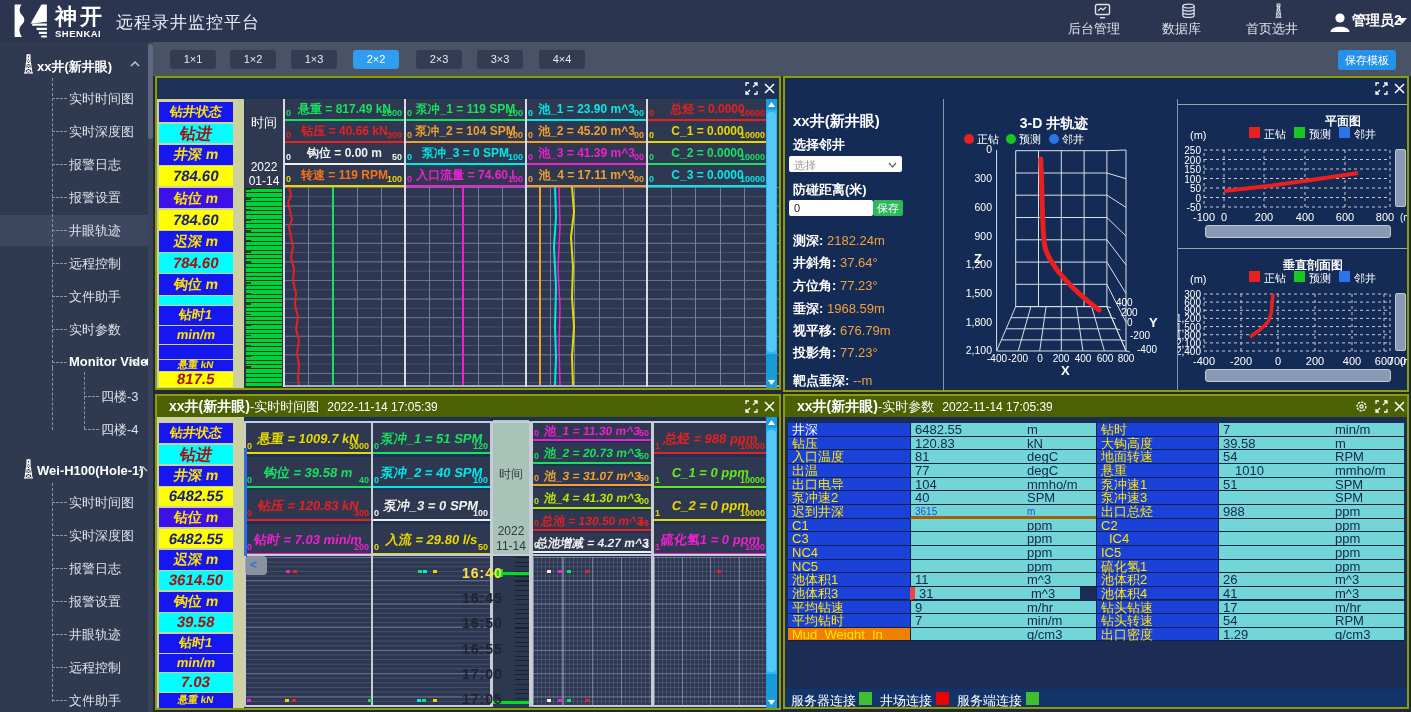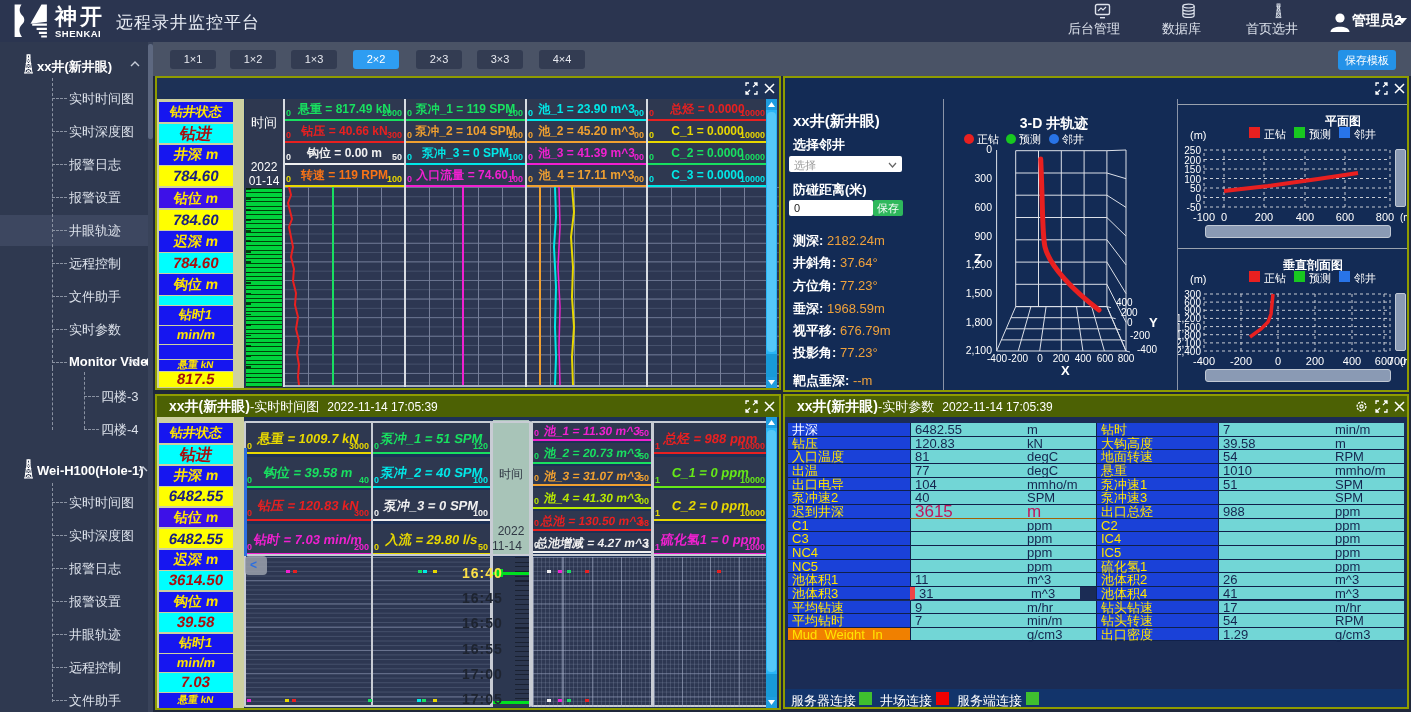--- a/index.html
+++ b/index.html
@@ -356,21 +356,21 @@
     <div class="hdr" style="left:497px;top:94.0px;width:113px;height:31.0px;color:#e8d800;font-size:13px;text-align:center;line-height:31.0px;border-bottom:2px solid #e8d800"><i>C_2 = 0 ppm</i></div>
     <div class="sn" style="left:498px;top:112.0px;color:#e8d800">1</div>
     <div class="sn" style="left:583px;top:112.0px;width:25px;text-align:right;color:#e8d800">10000</div>
 <div class="abs" style="left:497px;top:127.5px;width:113px;height:31.0px;background:#2e3850"></div>
     <div class="hdr" style="left:497px;top:127.5px;width:113px;height:31.0px;color:#f020d0;font-size:13px;text-align:center;line-height:31.0px;border-bottom:2px solid #f020d0"><i>硫化氢1 = 0 ppm</i></div>
     <div class="sn" style="left:498px;top:145.5px;color:#f020d0">1</div>
     <div class="sn" style="left:583px;top:145.5px;width:25px;text-align:right;color:#f020d0">1000</div>
 <div class="abs" style="left:336px;top:24px;width:36px;height:136px;background:#a8c4b8"></div>
 <div class="abs" style="left:336px;top:70px;width:36px;text-align:center;color:#303844;font-size:12px">时间</div>
 <div class="abs" style="left:336px;top:128px;width:36px;text-align:center;color:#303844;font-size:12px">2022</div>
-<div class="abs" style="left:335px;top:143px;width:38px;color:#303844;font-size:12px">11-14</div>
+<div class="abs" style="left:335px;top:143px;width:38px;text-align:center;color:#303844;font-size:12px">11-14</div>
 <div class="chart" style="left:89px;top:161px;width:125px;height:150px;background-size:100% 23.25px,100% 4.65px"></div>
 <div class="chart" style="left:216px;top:161px;width:117px;height:150px;background-size:100% 23.25px,100% 4.65px"></div>
 <div class="chart" style="left:376px;top:161px;width:118px;height:150px;background-size:100% 23.25px,100% 4.65px"></div>
 <div class="chart" style="left:497px;top:161px;width:113px;height:150px;background-size:100% 23.25px,100% 4.65px"></div>
 <div class="abs" style="left:87px;top:25px;width:129px;height:286px;border:2px solid #c8ccd4;border-radius:1px"></div>
 <div class="abs" style="left:214px;top:25px;width:121px;height:286px;border:2px solid #c8ccd4;border-radius:1px"></div>
 <div class="abs" style="left:334px;top:25px;width:40px;height:286px;border:2px solid #c8ccd4;border-radius:1px"></div>
 <div class="abs" style="left:374px;top:25px;width:122px;height:286px;border:2px solid #c8ccd4;border-radius:1px"></div>
 <div class="abs" style="left:495px;top:25px;width:117px;height:286px;border:2px solid #c8ccd4;border-radius:1px"></div>
 <div class="abs" style="left:87px;top:158px;width:129px;height:2px;background:#c8ccd4"></div>
@@ -633,40 +633,40 @@
 <div class="abs" style="left:125px;top:40.6px;width:186px;height:13.7px;background:#72d6d6;color:#15254e;font-size:13px;line-height:13.7px;border-bottom:1px solid #10204a;border-left:1px solid #10204a"><span style="margin-left:4px">120.83</span><span style="position:absolute;left:116px">kN</span></div>
 <div class="abs" style="left:311px;top:40.6px;width:122px;height:13.7px;background:#1a41d8;color:#ffe400;font-size:13px;line-height:13.7px;padding-left:4px;border-bottom:1px solid #10204a;border-left:1px solid #10204a">大钩高度</div>
 <div class="abs" style="left:433px;top:40.6px;width:186px;height:13.7px;background:#72d6d6;color:#15254e;font-size:13px;line-height:13.7px;border-bottom:1px solid #10204a;border-left:1px solid #10204a"><span style="margin-left:4px">39.58</span><span style="position:absolute;left:116px">m</span></div>
 <div class="abs" style="left:3px;top:54.3px;width:122px;height:13.7px;background:#1a41d8;color:#ffe400;font-size:13px;line-height:13.7px;padding-left:4px;border-bottom:1px solid #10204a;overflow:hidden">入口温度</div>
 <div class="abs" style="left:125px;top:54.3px;width:186px;height:13.7px;background:#72d6d6;color:#15254e;font-size:13px;line-height:13.7px;border-bottom:1px solid #10204a;border-left:1px solid #10204a"><span style="margin-left:4px">81</span><span style="position:absolute;left:116px">degC</span></div>
 <div class="abs" style="left:311px;top:54.3px;width:122px;height:13.7px;background:#1a41d8;color:#ffe400;font-size:13px;line-height:13.7px;padding-left:4px;border-bottom:1px solid #10204a;border-left:1px solid #10204a">地面转速</div>
 <div class="abs" style="left:433px;top:54.3px;width:186px;height:13.7px;background:#72d6d6;color:#15254e;font-size:13px;line-height:13.7px;border-bottom:1px solid #10204a;border-left:1px solid #10204a"><span style="margin-left:4px">54</span><span style="position:absolute;left:116px">RPM</span></div>
 <div class="abs" style="left:3px;top:68.0px;width:122px;height:13.7px;background:#1a41d8;color:#ffe400;font-size:13px;line-height:13.7px;padding-left:4px;border-bottom:1px solid #10204a;overflow:hidden">出温</div>
 <div class="abs" style="left:125px;top:68.0px;width:186px;height:13.7px;background:#72d6d6;color:#15254e;font-size:13px;line-height:13.7px;border-bottom:1px solid #10204a;border-left:1px solid #10204a"><span style="margin-left:4px">77</span><span style="position:absolute;left:116px">degC</span></div>
 <div class="abs" style="left:311px;top:68.0px;width:122px;height:13.7px;background:#1a41d8;color:#ffe400;font-size:13px;line-height:13.7px;padding-left:4px;border-bottom:1px solid #10204a;border-left:1px solid #10204a">悬重</div>
-<div class="abs" style="left:433px;top:68.0px;width:186px;height:13.7px;background:#72d6d6;color:#15254e;font-size:13px;line-height:13.7px;border-bottom:1px solid #10204a;border-left:1px solid #10204a"><span style="margin-left:4px">1010</span><span style="position:absolute;left:116px">mmho/m</span></div>
+<div class="abs" style="left:433px;top:68.0px;width:186px;height:13.7px;background:#72d6d6;color:#15254e;font-size:13px;line-height:13.7px;border-bottom:1px solid #10204a;border-left:1px solid #10204a"><span style="margin-left:16px">1010</span><span style="position:absolute;left:116px">mmho/m</span></div>
 <div class="abs" style="left:3px;top:81.6px;width:122px;height:13.7px;background:#1a41d8;color:#ffe400;font-size:13px;line-height:13.7px;padding-left:4px;border-bottom:1px solid #10204a;overflow:hidden">出口电导</div>
 <div class="abs" style="left:125px;top:81.6px;width:186px;height:13.7px;background:#72d6d6;color:#15254e;font-size:13px;line-height:13.7px;border-bottom:1px solid #10204a;border-left:1px solid #10204a"><span style="margin-left:4px">104</span><span style="position:absolute;left:116px">mmho/m</span></div>
 <div class="abs" style="left:311px;top:81.6px;width:122px;height:13.7px;background:#1a41d8;color:#ffe400;font-size:13px;line-height:13.7px;padding-left:4px;border-bottom:1px solid #10204a;border-left:1px solid #10204a">泵冲速1</div>
 <div class="abs" style="left:433px;top:81.6px;width:186px;height:13.7px;background:#72d6d6;color:#15254e;font-size:13px;line-height:13.7px;border-bottom:1px solid #10204a;border-left:1px solid #10204a"><span style="margin-left:4px">51</span><span style="position:absolute;left:116px">SPM</span></div>
 <div class="abs" style="left:3px;top:95.2px;width:122px;height:13.7px;background:#1a41d8;color:#ffe400;font-size:13px;line-height:13.7px;padding-left:4px;border-bottom:1px solid #10204a;overflow:hidden">泵冲速2</div>
 <div class="abs" style="left:125px;top:95.2px;width:186px;height:13.7px;background:#72d6d6;color:#15254e;font-size:13px;line-height:13.7px;border-bottom:1px solid #10204a;border-left:1px solid #10204a"><span style="margin-left:4px">40</span><span style="position:absolute;left:116px">SPM</span></div>
 <div class="abs" style="left:311px;top:95.2px;width:122px;height:13.7px;background:#1a41d8;color:#ffe400;font-size:13px;line-height:13.7px;padding-left:4px;border-bottom:1px solid #10204a;border-left:1px solid #10204a">泵冲速3</div>
 <div class="abs" style="left:433px;top:95.2px;width:186px;height:13.7px;background:#72d6d6;color:#15254e;font-size:13px;line-height:13.7px;border-bottom:1px solid #10204a;border-left:1px solid #10204a"><span style="margin-left:4px"></span><span style="position:absolute;left:116px">SPM</span></div>
 <div class="abs" style="left:3px;top:108.9px;width:122px;height:13.7px;background:#1a41d8;color:#ffe400;font-size:13px;line-height:13.7px;padding-left:4px;border-bottom:1px solid #10204a;overflow:hidden">迟到井深</div>
-<div class="abs" style="left:125px;top:108.9px;width:186px;height:13.7px;background:#72d6d6;color:#be185d;font-size:17px;line-height:13.7px;border-bottom:1px solid #a16207;border-left:1px solid #10204a"><span style="margin-left:4px">3615</span><span style="position:absolute;left:116px">m</span></div>
+<div class="abs" style="left:125px;top:108.9px;width:186px;height:13.7px;background:#72d6d6;color:#1d4ed8;font-size:10px;line-height:13.7px;border-bottom:3px solid #a16207;border-left:1px solid #10204a"><span style="margin-left:4px">3615</span><span style="position:absolute;left:116px">m</span></div>
 <div class="abs" style="left:311px;top:108.9px;width:122px;height:13.7px;background:#1a41d8;color:#ffe400;font-size:13px;line-height:13.7px;padding-left:4px;border-bottom:1px solid #10204a;border-left:1px solid #10204a">出口总烃</div>
 <div class="abs" style="left:433px;top:108.9px;width:186px;height:13.7px;background:#72d6d6;color:#15254e;font-size:13px;line-height:13.7px;border-bottom:1px solid #10204a;border-left:1px solid #10204a"><span style="margin-left:4px">988</span><span style="position:absolute;left:116px">ppm</span></div>
 <div class="abs" style="left:3px;top:122.5px;width:122px;height:13.7px;background:#1a41d8;color:#ffe400;font-size:13px;line-height:13.7px;padding-left:4px;border-bottom:1px solid #10204a;overflow:hidden">C1</div>
 <div class="abs" style="left:125px;top:122.5px;width:186px;height:13.7px;background:#72d6d6;color:#15254e;font-size:13px;line-height:13.7px;border-bottom:1px solid #10204a;border-left:1px solid #10204a"><span style="margin-left:4px"></span><span style="position:absolute;left:116px">ppm</span></div>
 <div class="abs" style="left:311px;top:122.5px;width:122px;height:13.7px;background:#1a41d8;color:#ffe400;font-size:13px;line-height:13.7px;padding-left:4px;border-bottom:1px solid #10204a;border-left:1px solid #10204a">C2</div>
 <div class="abs" style="left:433px;top:122.5px;width:186px;height:13.7px;background:#72d6d6;color:#15254e;font-size:13px;line-height:13.7px;border-bottom:1px solid #10204a;border-left:1px solid #10204a"><span style="margin-left:4px"></span><span style="position:absolute;left:116px">ppm</span></div>
 <div class="abs" style="left:3px;top:136.2px;width:122px;height:13.7px;background:#1a41d8;color:#ffe400;font-size:13px;line-height:13.7px;padding-left:4px;border-bottom:1px solid #10204a;overflow:hidden">C3</div>
 <div class="abs" style="left:125px;top:136.2px;width:186px;height:13.7px;background:#72d6d6;color:#15254e;font-size:13px;line-height:13.7px;border-bottom:1px solid #10204a;border-left:1px solid #10204a"><span style="margin-left:4px"></span><span style="position:absolute;left:116px">ppm</span></div>
-<div class="abs" style="left:311px;top:136.2px;width:122px;height:13.7px;background:#1a41d8;color:#ffe400;font-size:13px;line-height:13.7px;padding-left:4px;border-bottom:1px solid #10204a;border-left:1px solid #10204a">IC4</div>
+<div class="abs" style="left:311px;top:136.2px;width:122px;height:13.7px;background:#1a41d8;color:#ffe400;font-size:13px;line-height:13.7px;padding-left:12px;border-bottom:1px solid #10204a;border-left:1px solid #10204a">IC4</div>
 <div class="abs" style="left:433px;top:136.2px;width:186px;height:13.7px;background:#72d6d6;color:#15254e;font-size:13px;line-height:13.7px;border-bottom:1px solid #10204a;border-left:1px solid #10204a"><span style="margin-left:4px"></span><span style="position:absolute;left:116px">ppm</span></div>
 <div class="abs" style="left:3px;top:149.9px;width:122px;height:13.7px;background:#1a41d8;color:#ffe400;font-size:13px;line-height:13.7px;padding-left:4px;border-bottom:1px solid #10204a;overflow:hidden">NC4</div>
 <div class="abs" style="left:125px;top:149.9px;width:186px;height:13.7px;background:#72d6d6;color:#15254e;font-size:13px;line-height:13.7px;border-bottom:1px solid #10204a;border-left:1px solid #10204a"><span style="margin-left:4px"></span><span style="position:absolute;left:116px">ppm</span></div>
 <div class="abs" style="left:311px;top:149.9px;width:122px;height:13.7px;background:#1a41d8;color:#ffe400;font-size:13px;line-height:13.7px;padding-left:4px;border-bottom:1px solid #10204a;border-left:1px solid #10204a">IC5</div>
 <div class="abs" style="left:433px;top:149.9px;width:186px;height:13.7px;background:#72d6d6;color:#15254e;font-size:13px;line-height:13.7px;border-bottom:1px solid #10204a;border-left:1px solid #10204a"><span style="margin-left:4px"></span><span style="position:absolute;left:116px">ppm</span></div>
 <div class="abs" style="left:3px;top:163.5px;width:122px;height:13.7px;background:#1a41d8;color:#ffe400;font-size:13px;line-height:13.7px;padding-left:4px;border-bottom:1px solid #10204a;overflow:hidden">NC5</div>
 <div class="abs" style="left:125px;top:163.5px;width:186px;height:13.7px;background:#72d6d6;color:#15254e;font-size:13px;line-height:13.7px;border-bottom:1px solid #10204a;border-left:1px solid #10204a"><span style="margin-left:4px"></span><span style="position:absolute;left:116px">ppm</span></div>
 <div class="abs" style="left:311px;top:163.5px;width:122px;height:13.7px;background:#1a41d8;color:#ffe400;font-size:13px;line-height:13.7px;padding-left:4px;border-bottom:1px solid #10204a;border-left:1px solid #10204a">硫化氢1</div>
 <div class="abs" style="left:433px;top:163.5px;width:186px;height:13.7px;background:#72d6d6;color:#15254e;font-size:13px;line-height:13.7px;border-bottom:1px solid #10204a;border-left:1px solid #10204a"><span style="margin-left:4px"></span><span style="position:absolute;left:116px">ppm</span></div>
 <div class="abs" style="left:3px;top:177.2px;width:122px;height:13.7px;background:#1a41d8;color:#ffe400;font-size:13px;line-height:13.7px;padding-left:4px;border-bottom:1px solid #10204a;overflow:hidden">池体积1</div>

